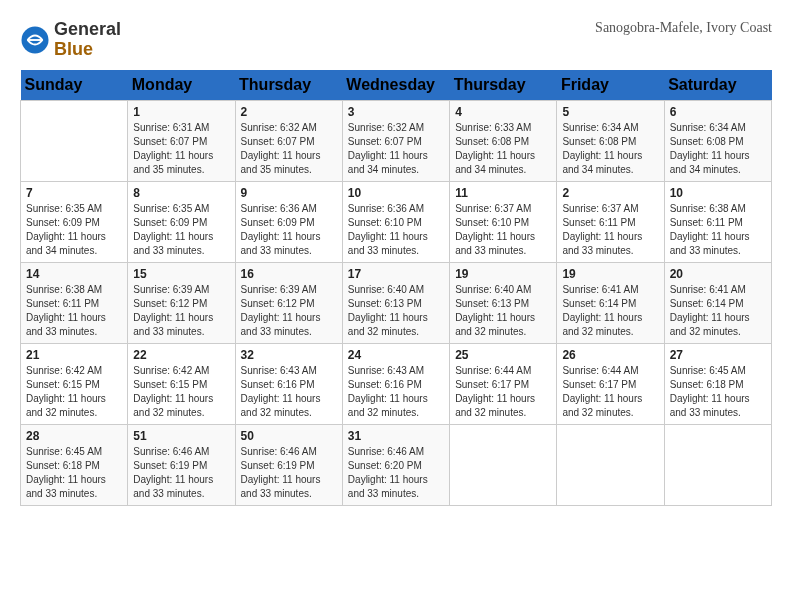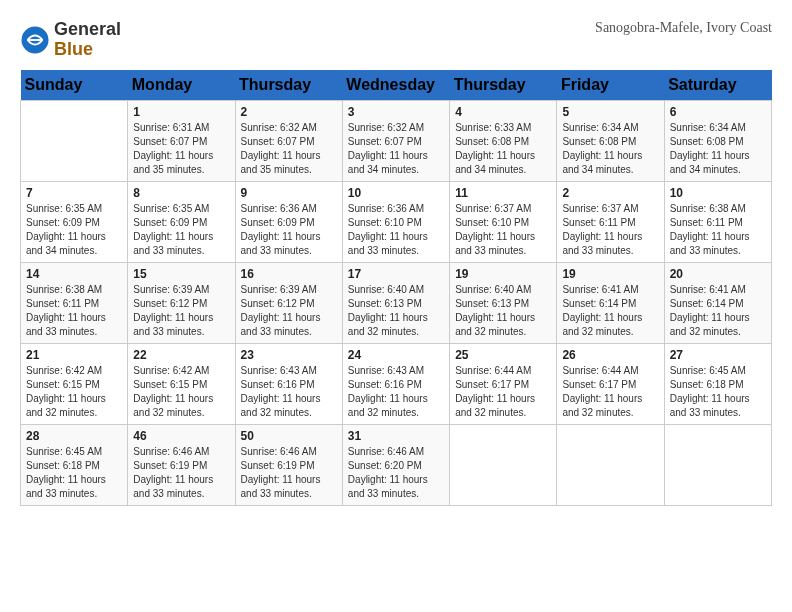--- a/index.html
+++ b/index.html
@@ -212,21 +212,21 @@
       <tr>
         <td>
           <span class="day-num">21</span>
           <div class="day-info">Sunrise: 6:42 AM<br>Sunset: 6:15 PM<br>Daylight: 11 hours<br>and 32 minutes.</div>
         </td>
         <td>
           <span class="day-num">22</span>
           <div class="day-info">Sunrise: 6:42 AM<br>Sunset: 6:15 PM<br>Daylight: 11 hours<br>and 32 minutes.</div>
         </td>
         <td>
-          <span class="day-num">23</span>
+          <span class="day-num">32</span>
           <div class="day-info">Sunrise: 6:43 AM<br>Sunset: 6:16 PM<br>Daylight: 11 hours<br>and 32 minutes.</div>
         </td>
         <td>
           <span class="day-num">24</span>
           <div class="day-info">Sunrise: 6:43 AM<br>Sunset: 6:16 PM<br>Daylight: 11 hours<br>and 32 minutes.</div>
         </td>
         <td>
           <span class="day-num">25</span>
           <div class="day-info">Sunrise: 6:44 AM<br>Sunset: 6:17 PM<br>Daylight: 11 hours<br>and 32 minutes.</div>
         </td>
@@ -238,21 +238,21 @@
           <span class="day-num">27</span>
           <div class="day-info">Sunrise: 6:45 AM<br>Sunset: 6:18 PM<br>Daylight: 11 hours<br>and 33 minutes.</div>
         </td>
       </tr>
       <tr>
         <td>
           <span class="day-num">28</span>
           <div class="day-info">Sunrise: 6:45 AM<br>Sunset: 6:18 PM<br>Daylight: 11 hours<br>and 33 minutes.</div>
         </td>
         <td>
-          <span class="day-num">46</span>
+          <span class="day-num">51</span>
           <div class="day-info">Sunrise: 6:46 AM<br>Sunset: 6:19 PM<br>Daylight: 11 hours<br>and 33 minutes.</div>
         </td>
         <td>
           <span class="day-num">50</span>
           <div class="day-info">Sunrise: 6:46 AM<br>Sunset: 6:19 PM<br>Daylight: 11 hours<br>and 33 minutes.</div>
         </td>
         <td>
           <span class="day-num">31</span>
           <div class="day-info">Sunrise: 6:46 AM<br>Sunset: 6:20 PM<br>Daylight: 11 hours<br>and 33 minutes.</div>
         </td>

